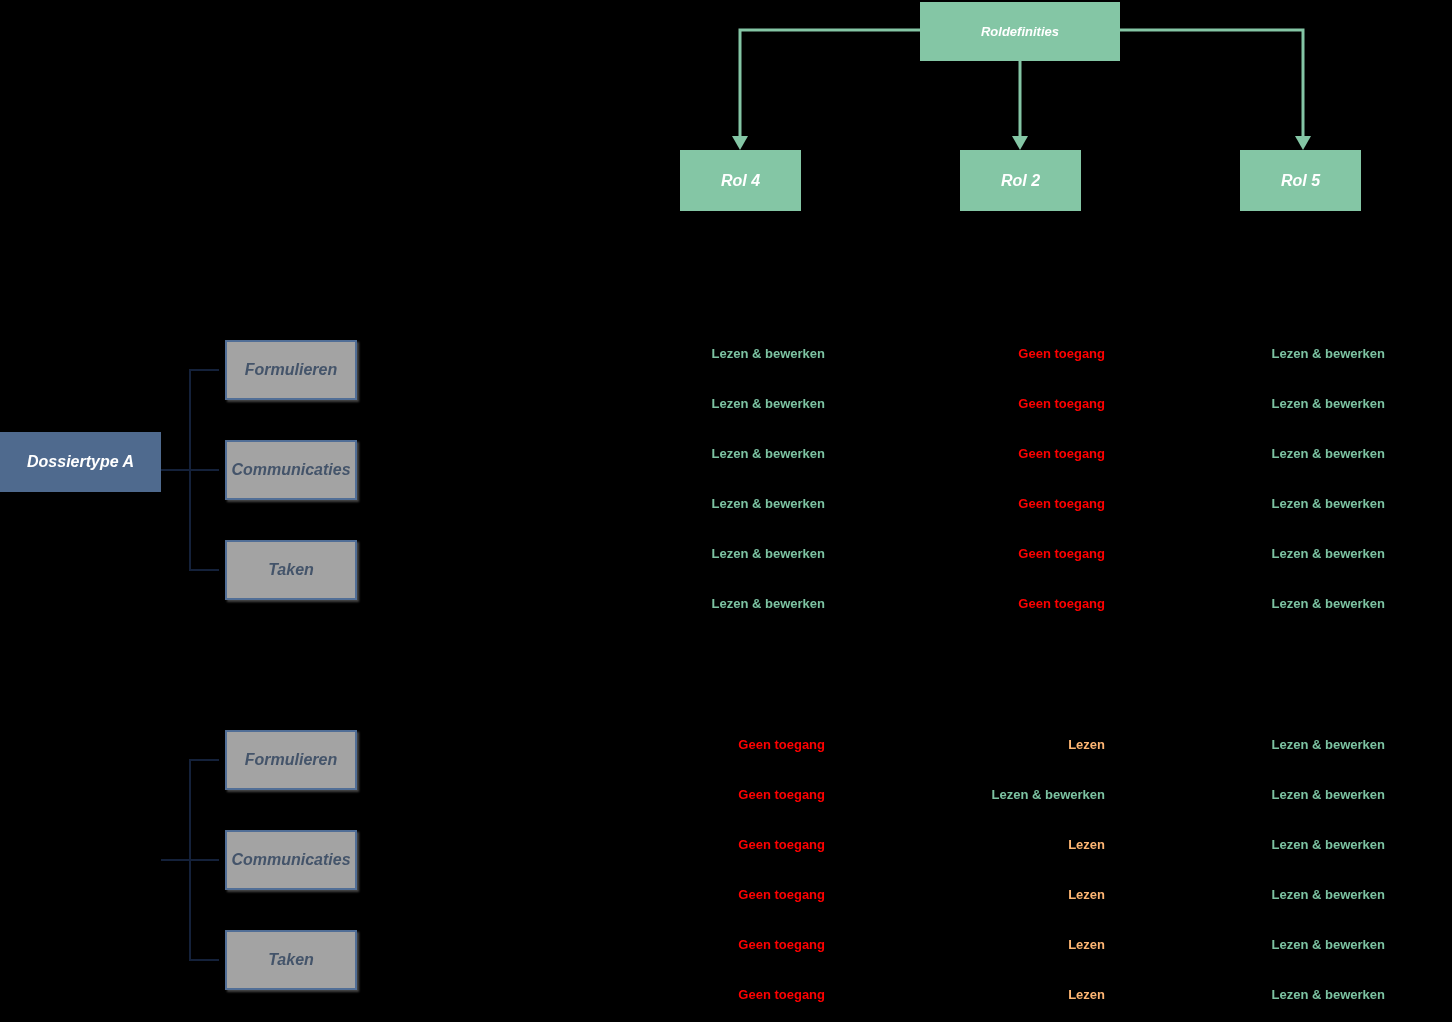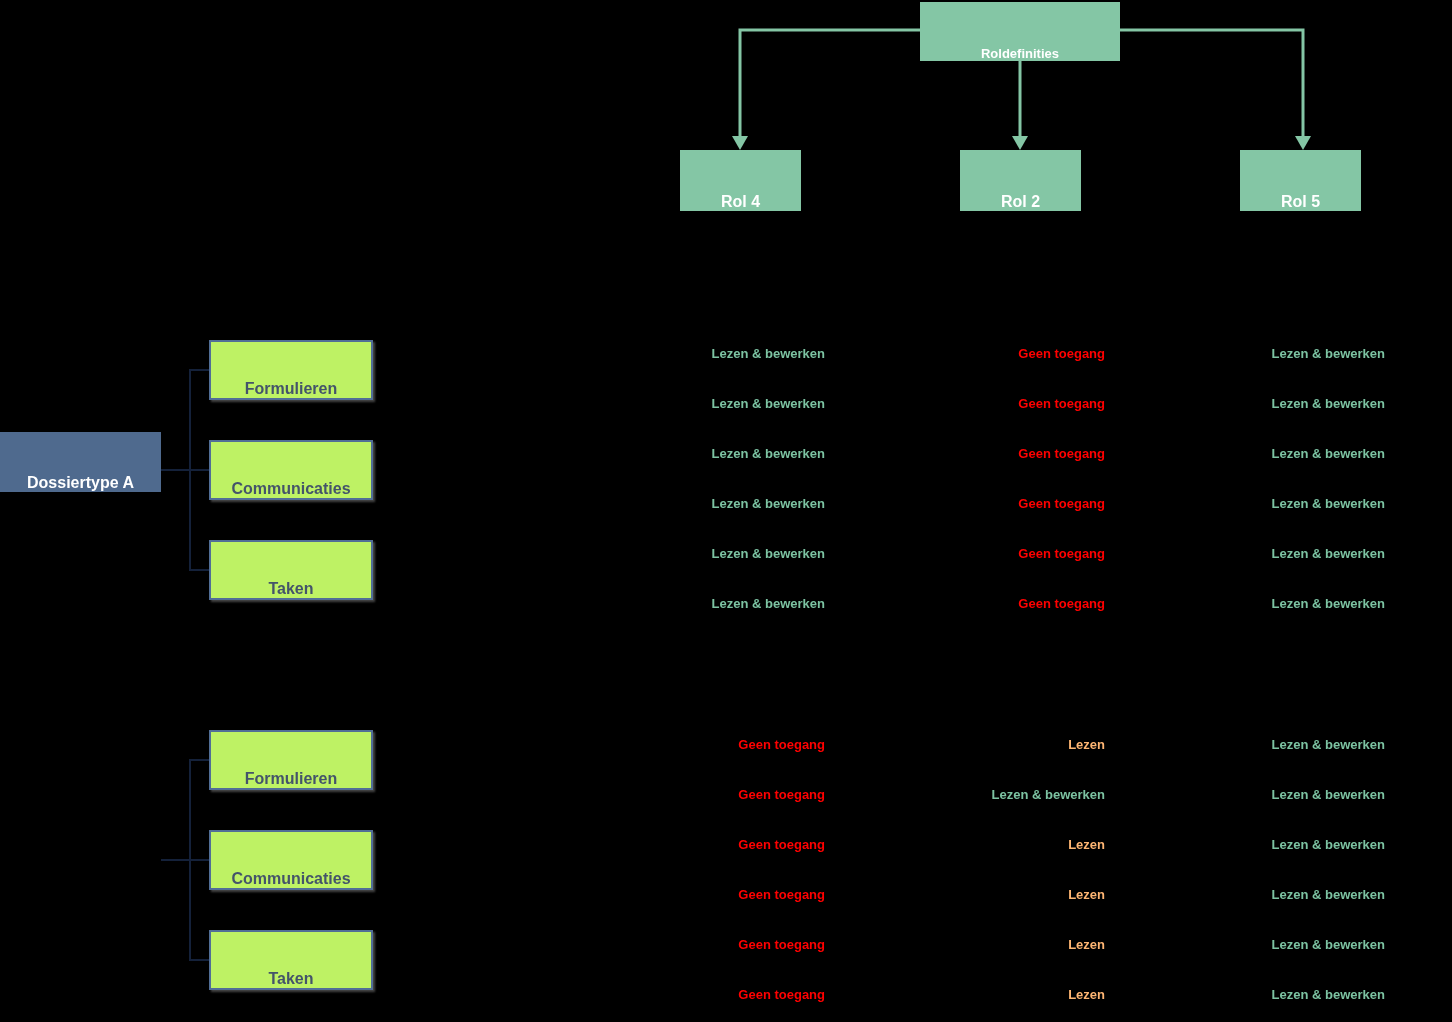--- a/index.html
+++ b/index.html
@@ -5,32 +5,32 @@
   html,body{margin:0;padding:0;background:#000;}
   .canvas{
     position:relative;width:1452px;height:1022px;background:#000;overflow:hidden;
     font-family:"Liberation Sans", sans-serif;
   }
   svg.connector-layer{position:absolute;left:0;top:0;width:1452px;height:1022px;}
   .green-line{stroke:var(--green-fill);stroke-width:3;fill:none;}
   .green-head{fill:var(--green-fill);}
   .dark-line{stroke:var(--dark-connector);stroke-width:2;fill:none;}
 
-  .node{position:absolute;display:flex;align-items:flex-end;justify-content:center;
-        text-align:center;box-sizing:border-box;}
+  .node{position:absolute;display:flex;align-items:center;justify-content:center;
+        text-align:center;box-sizing:border-box;font-style:italic;}
   .green-box{background:var(--green-fill);color:#fff;font-weight:bold;}
   .root-box{left:920px;top:2px;width:200px;height:59px;font-size:13px;}
   .role-box{top:150px;width:121px;height:61px;font-size:16px;}
   .role-1{left:680px;} .role-2{left:960px;} .role-3{left:1240px;}
 
   .dossier-box{left:0;width:161px;height:60px;background:var(--slate-fill);
         color:#fff;font-weight:bold;font-size:16px;}
   .dossier-a{top:432px;} .dossier-b{top:830px;}
 
-  .category-box{left:209px;width:164px;height:60px;background:#bef264;
+  .category-box{left:225px;width:132px;height:60px;background:#a3a3a3;
         border:2px solid var(--border-blue);color:var(--category-text);
         font-weight:bold;font-size:16px;
         box-shadow:2px 2px 2px rgba(150,150,150,0.45);}
 
   .perm-col{position:absolute;width:170px;display:flex;flex-direction:column;align-items:flex-end;}
   .perm-cell{height:50px;line-height:16px;text-align:center;
         font-size:13px;font-weight:bold;white-space:nowrap;}
   .perm-cell[data-color="green"]{color:var(--green-text);}
   .perm-cell[data-color="red"]{color:var(--red-text);}
   .perm-cell[data-color="orange"]{color:var(--orange-text);}

